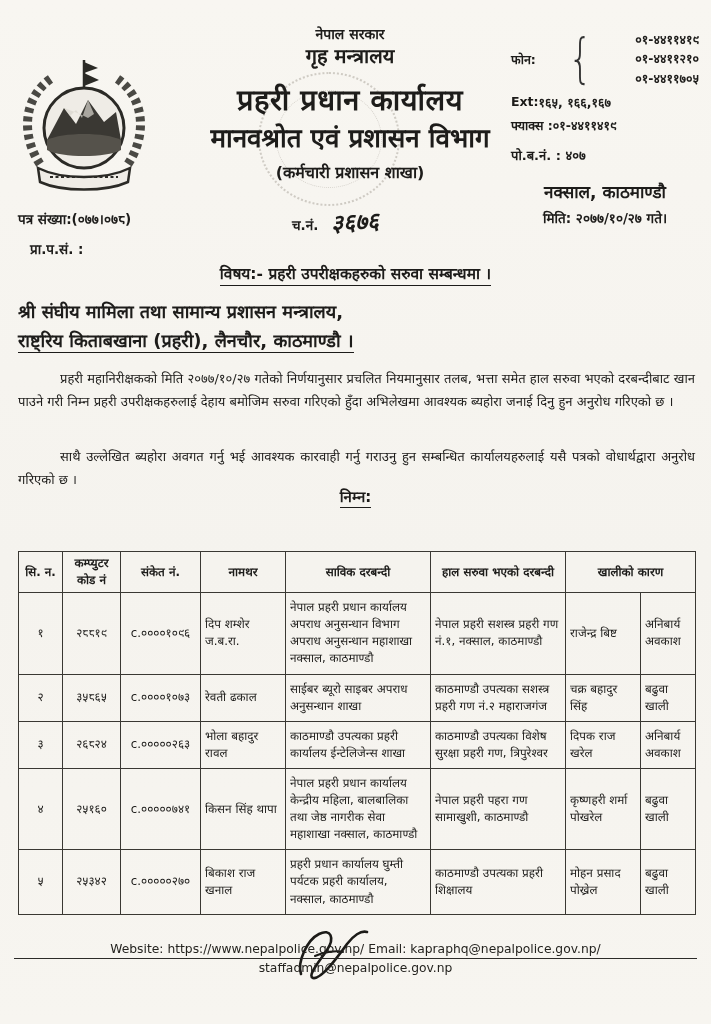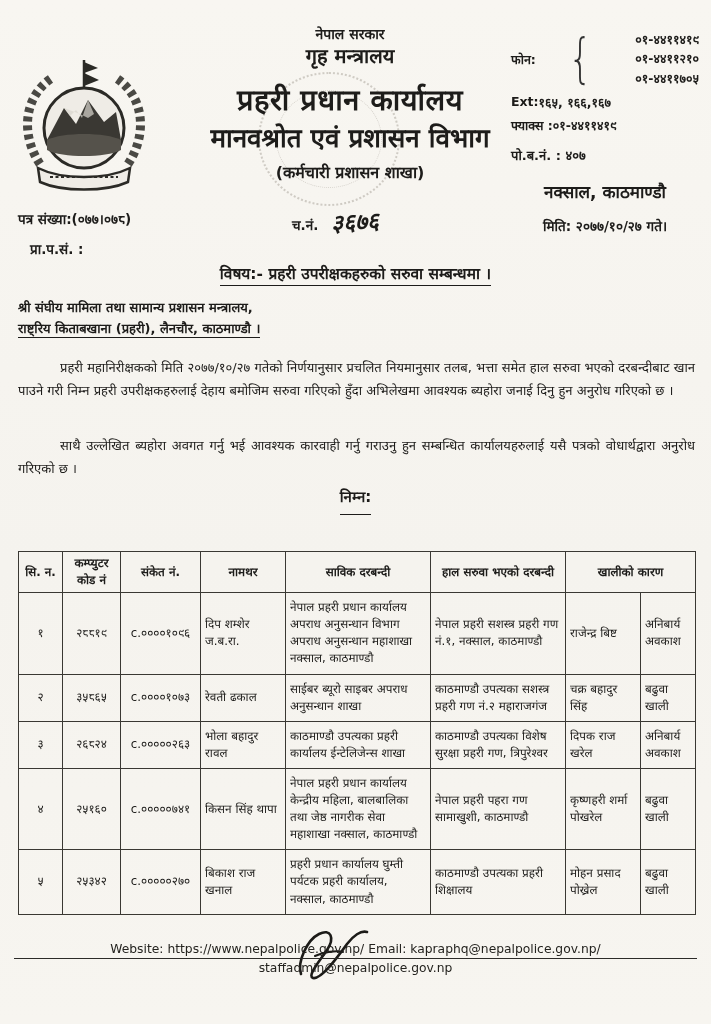--- a/index.html
+++ b/index.html
@@ -22,36 +22,36 @@
   .h-section{font-size:16px;font-weight:700;margin-top:10px;}
   
   .contact{position:absolute;right:12px;top:30px;width:188px;font-size:12.5px;font-weight:700;}
   .phone-row{display:flex;align-items:center;}
   .phone-row .lbl{width:52px;}
   .brace{font-size:54px;font-weight:100;line-height:.9;transform:scaleX(.7);color:#333;}
   .phone-list{flex:1;text-align:right;line-height:1.55;}
   .c-row{display:flex;justify-content:flex-start;margin-top:6px;}
   .pobox{margin-top:12px;font-size:13px;}
   .c-address{margin-top:16px;text-align:center;font-size:17px;}
-  .c-date{margin-top:14px;text-align:center;font-size:13.5px;}
+  .c-date{margin-top:6px;text-align:center;font-size:13.5px;}
   
   .refs{position:absolute;left:18px;top:210px;font-size:13.5px;font-weight:700;}
   .prapasa{position:absolute;left:30px;top:240px;font-size:13.5px;font-weight:700;}
   .chno{position:absolute;left:292px;top:205px;font-size:13.5px;font-weight:700;}
   .chno .hand{font-size:23px;font-style:italic;display:inline-block;transform:rotate(-3deg);margin-left:8px;font-weight:600;}
   .subject{position:absolute;left:0;top:262px;width:100%;text-align:center;font-size:15.5px;font-weight:700;}
   .subject span{border-bottom:1.6px solid #1d1c1a;padding-bottom:2px;}
-  .addressee{position:absolute;left:18px;top:298px;font-size:13px;font-weight:600;line-height:1.6;}
+  .addressee{position:absolute;left:18px;top:298px;font-size:18px;font-weight:600;line-height:1.6;}
   .addressee .u{border-bottom:1.6px solid #1d1c1a;padding-bottom:1px;}
   
-  .para{position:absolute;left:18px;width:677px;font-size:13px;line-height:1.78;text-align:justify;text-indent:42px;}
+  .para{position:absolute;left:18px;width:677px;font-size:13px;line-height:1.78;text-align:justify;text-indent:42px;margin-top:11px;}
   .p1{top:356px;}
   .p2{top:434px;}
   .list-head{position:absolute;left:0;top:486px;width:100%;text-align:center;font-size:15px;font-weight:700;}
-  .list-head span{border-bottom:1.5px solid #1d1c1a;padding-bottom:8px;}
+  .list-head span{border-bottom:1.5px solid #1d1c1a;padding-bottom:1px;}
   
   .tbl-wrap{position:absolute;left:18px;top:508px;width:677px;}
   table{border-collapse:collapse;width:677px;table-layout:fixed;margin-top:43px;}
   th,td{border:1.2px solid #3a3833;padding:3px 4px;font-size:11.8px;line-height:1.45;vertical-align:middle;word-wrap:break-word;}
   th{font-weight:700;text-align:center;height:34px;}
   td{font-weight:500;}
   td.c{text-align:center;}
   td.l{text-align:left;}
   tr.r-tall td{padding-top:6px;padding-bottom:6px;}
   

